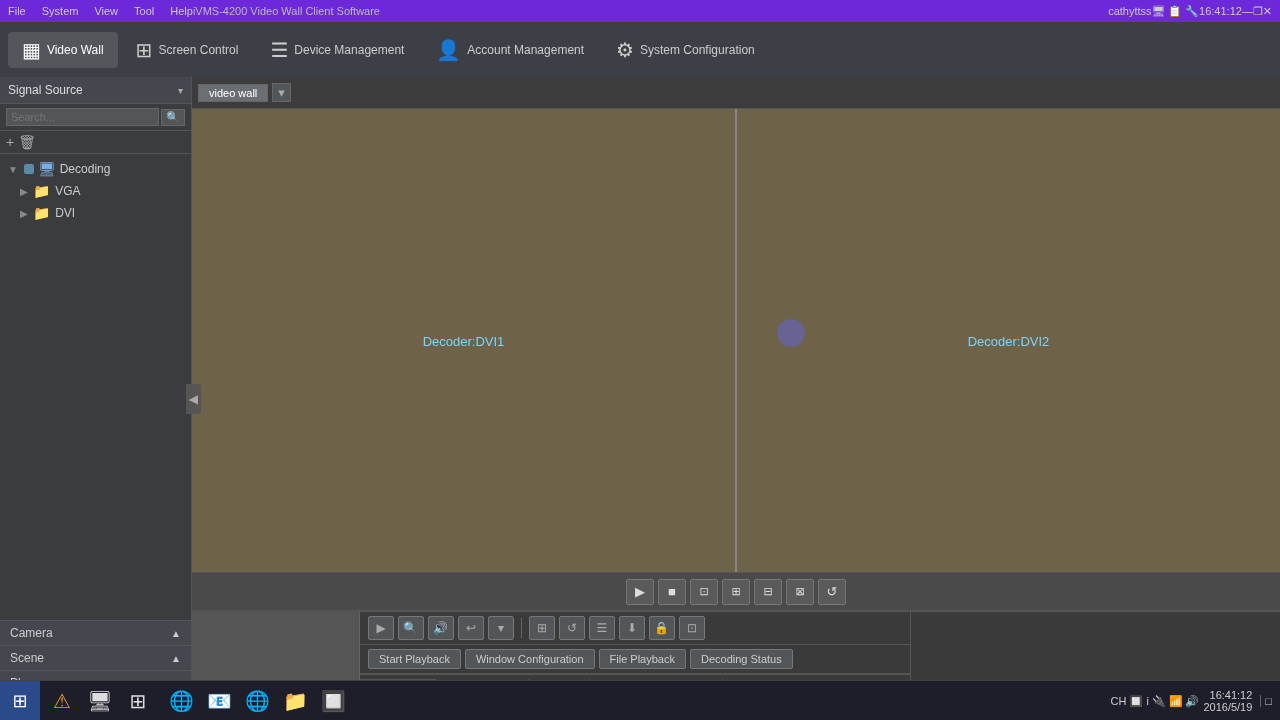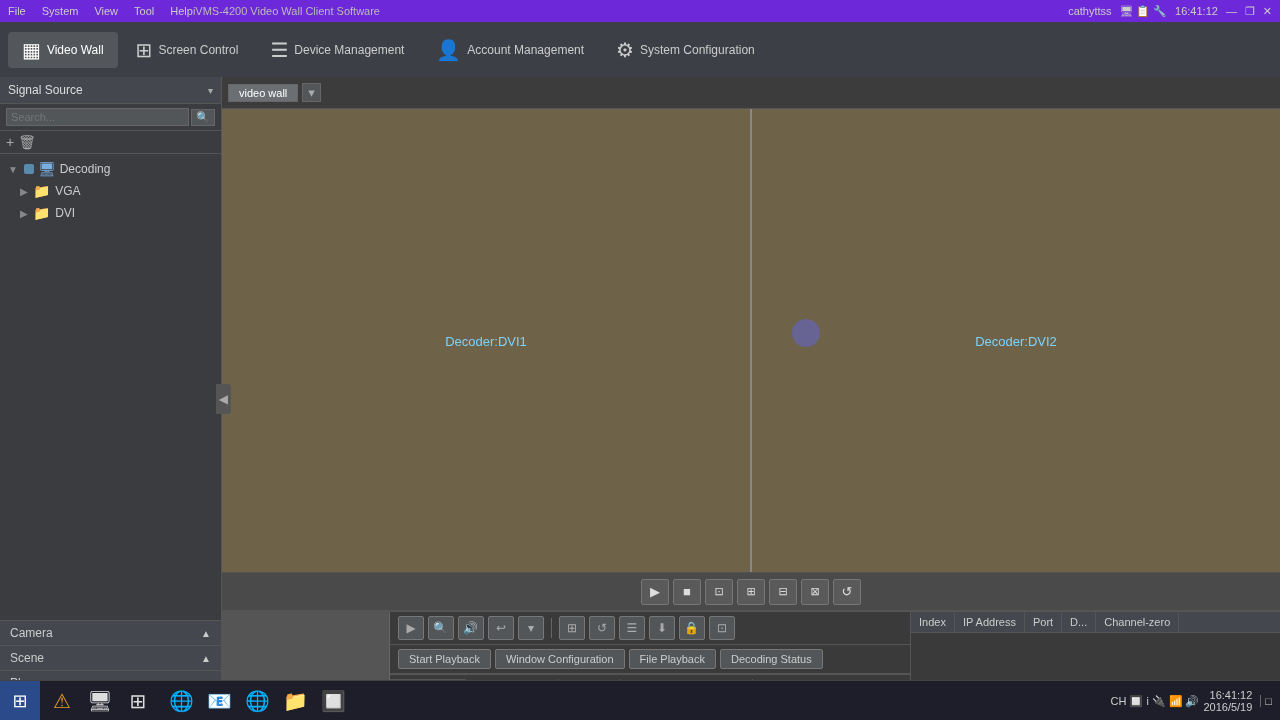--- a/index.html
+++ b/index.html
@@ -3,21 +3,21 @@
   <meta charset="utf-8">
   <style>
     * { margin: 0; padding: 0; box-sizing: border-box; }
     body { width: 1280px; height: 720px; overflow: hidden; font-family: 'Segoe UI', Arial, sans-serif; font-size: 12px; background: #2b2b2b; color: #ddd; }
     .top-bar {
       display: flex; align-items: center; justify-content: space-between;
       background: #6d28d9; height: 22px; padding: 0 8px;
     }
     .top-bar .left { display: flex; gap: 16px; font-size: 11px; color: #ccc; }
     .top-bar .center { flex: 1; font-size: 11px; color: #bbb; }
-    .top-bar .right { display: flex; gap: 8px; font-size: 11px; color: #ccc; }
+    .top-bar .right { display: flex; font-size: 11px; color: #ccc; }
 
     
     .nav-bar {
       display: flex; align-items: center; background: #3c3f45; height: 55px;
       padding: 0 8px; gap: 4px;
     }
     .nav-item {
       display: flex; align-items: center; gap: 6px; padding: 6px 14px;
       cursor: pointer; color: #ccc; font-size: 12px; border-radius: 4px;
       transition: background 0.15s;
@@ -25,21 +25,21 @@
     .nav-item.active { background: rgba(255,255,255,0.12); color: #fff; }
     .nav-icon { font-size: 20px; }
 
     
     .main-layout {
       display: flex; height: calc(720px - 22px - 55px);
     }
 
     
     .sidebar {
-      width: 222px; background: #3a3c40; display: flex; flex-direction: column;
+      width: 192px; background: #3a3c40; display: flex; flex-direction: column;
       border-right: 1px solid #555; flex-shrink: 0;
     }
     .sidebar-header {
       display: flex; align-items: center; justify-content: space-between;
       padding: 6px 8px; background: #44474e; border-bottom: 1px solid #555;
       font-size: 12px; color: #ddd;
     }
     .sidebar-header .arrow { font-size: 10px; color: #aaa; cursor: pointer; }
     .sidebar-search {
       display: flex; align-items: center; padding: 4px 6px;
@@ -372,27 +372,20 @@
         <div class="tab-bottom-bar">
           <div class="bottom-tab active">Window</div>
           <div class="bottom-tab">Virtual LED</div>
           <div class="bottom-tab">Logo</div>
           <div class="bottom-tab">Background Picture</div>
           <div class="expand-btn">⤢</div>
         </div>
       </div>
 
       <div class="right-panel">
-        <div class="right-panel-header">
-          <span>Index</span>
-          <span>IP Address</span>
-          <span>Port</span>
-          <span>D...</span>
-          <span>Channel-zero</span>
-        </div>
         <div class="right-panel-body"></div>
       </div>
     </div>
   </div>
 </div>
 
 <div class="taskbar">
   <div class="start-btn">
     <span class="win-logo">⊞</span>
   </div>

